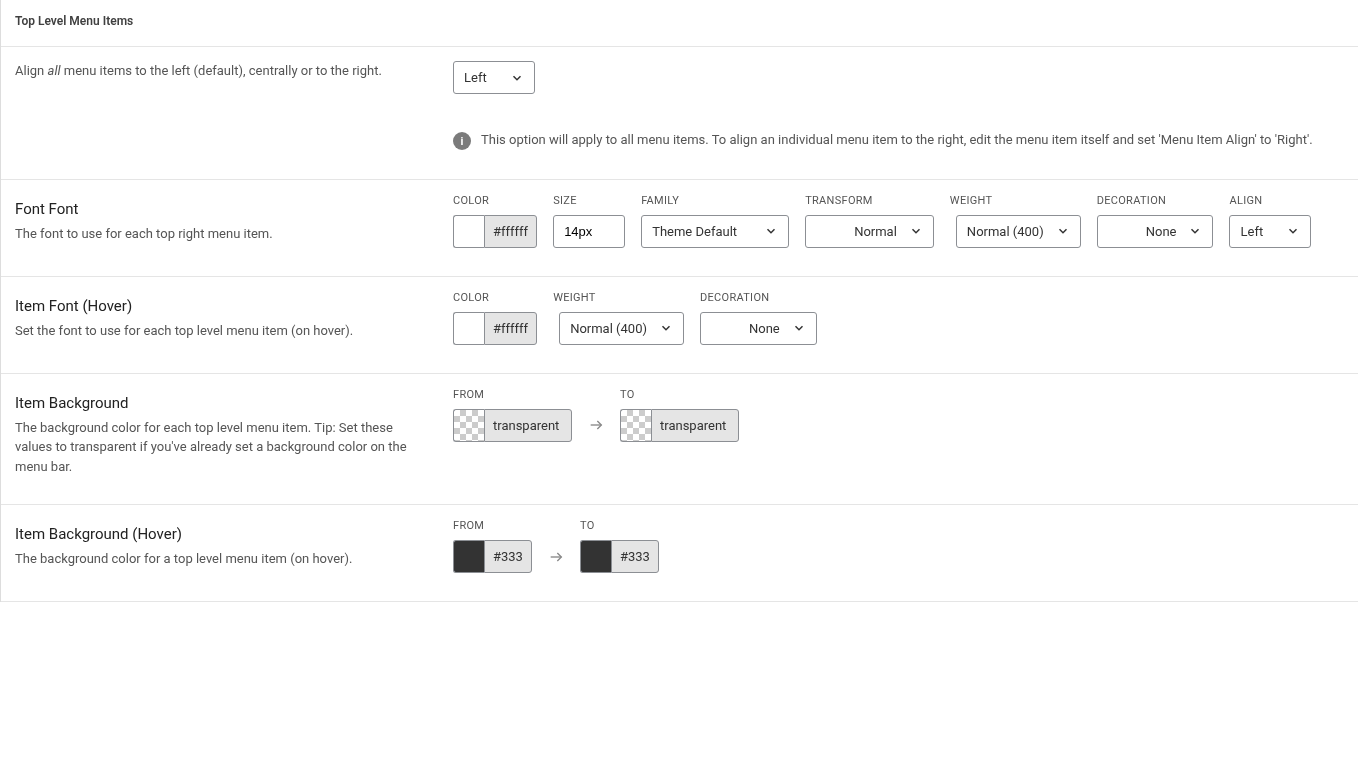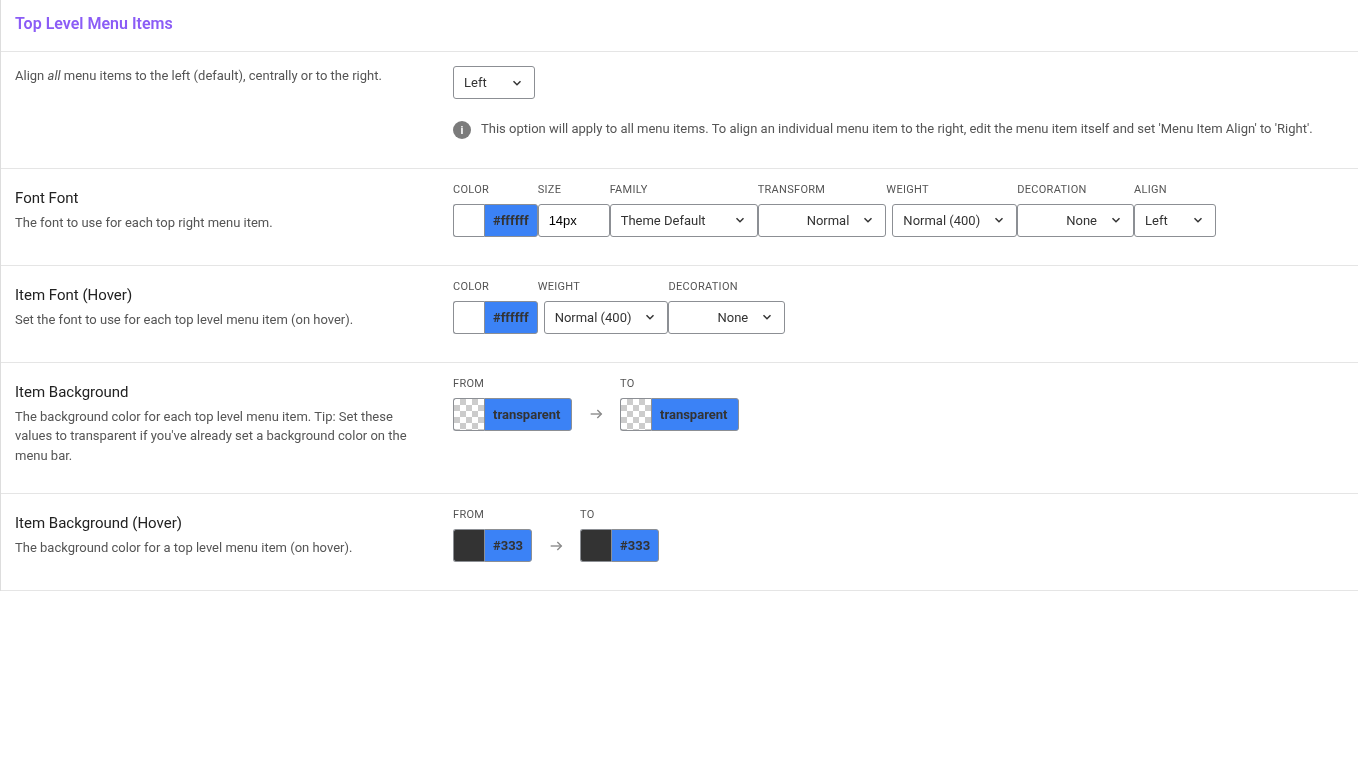--- a/index.html
+++ b/index.html
@@ -1,43 +1,43 @@
 <!DOCTYPE html>
 <html><head>
 <meta charset="utf-8">
 <style>
 * { box-sizing: border-box; margin: 0; padding: 0; }
 body { font-family: -apple-system, BlinkMacSystemFont, "Segoe UI", Roboto, sans-serif; color: #333; background: #fff; width: 1358px; }
 .container { border-left: 1px solid #ddd; }
 .section-header { padding: 14px 14px 18px 14px; border-bottom: 1px solid #e5e5e5; }
-.section-header h2 { font-size: 16px; font-weight: 600; color: #8b5cf6; }
+.section-header h2 { font-size: 12px; font-weight: 600; color: #404040; }
 .row { display: flex; border-bottom: 1px solid #e5e5e5; padding: 14px 14px 28px 14px; }
 .row-left { width: 438px; flex-shrink: 0; padding-right: 20px; }
 .row-left h3 { font-size: 15px; font-weight: 400; color: #222; margin-bottom: 6px; margin-top: 6px; }
 .row-left p { font-size: 13px; font-weight: 400; color: #555; line-height: 1.5; }
 .row-left em { font-style: italic; }
-.row-right { flex: 1; display: flex; flex-wrap: wrap; gap: 0; align-items: flex-start; }
+.row-right { flex: 1; display: flex; flex-wrap: wrap; gap: 16px; align-items: flex-start; }
 .field-group { display: flex; flex-direction: column; }
 .field-label { font-size: 11px; font-weight: 400; color: #555; letter-spacing: 0.3px; margin-bottom: 8px; text-transform: uppercase; }
 .select-box { display: inline-flex; align-items: center; justify-content: space-between; border: 1px solid #8c8f94; border-radius: 3px; background: #fff; padding: 6px 10px; min-width: 82px; cursor: pointer; font-size: 13px; height: 33px; }
 .select-box.wide { min-width: 148px; }
 .select-box.mid { min-width: 104px; padding-left: 48px; }
 .select-box.weight { min-width: 120px; margin-left: 6px; }
 .select-box .chevron { margin-left: 12px; }
 .chevron svg { width: 14px; height: 14px; display: block; }
 .text-input { border: 1px solid #8c8f94; border-radius: 3px; background: #fff; padding: 6px 10px; font-size: 13px; height: 33px; width: 72px; }
 .color-input-wrap { display: flex; }
 .color-swatch { width: 31px; height: 33px; border: 1px solid #8c8f94; border-right: none; border-radius: 3px 0 0 3px; }
 .color-swatch.white { background: #fff; }
 .color-swatch.dark { background: #333; }
 .color-swatch.transparent { background-image:
   linear-gradient(45deg, #ccc 25%, transparent 25%, transparent 75%, #ccc 75%),
   linear-gradient(45deg, #ccc 25%, transparent 25%, transparent 75%, #ccc 75%);
   background-size: 12px 12px; background-position: 0 0, 6px 6px; background-color: #fff; }
-.color-text { border: 1px solid #8c8f94; border-radius: 0 3px 3px 0; background: #3b82f6; padding: 9px 8px; font-size: 13px; height: 33px; min-width: 48px; display: flex; align-items: center; font-weight: bold; }
+.color-text { border: 1px solid #8c8f94; border-radius: 0 3px 3px 0; background: #e5e5e5; padding: 9px 8px; font-size: 13px; height: 33px; min-width: 48px; display: flex; align-items: center; }
 .color-text.trans { min-width: 88px; }
 .info-row { display: flex; align-items: flex-start; gap: 10px; margin-top: 20px; max-width: 880px; }
 .info-icon { width: 18px; height: 18px; border-radius: 50%; background: #7b7b7b; color: #fff; display: flex; align-items: center; justify-content: center; font-size: 11px; font-weight: bold; flex-shrink: 0; font-style: normal; margin-top: 2px; }
 .info-text { font-size: 13px; color: #555; line-height: 1.6; }
 .arrow-icon { display: flex; align-items: center; padding: 0 4px; height: 33px; align-self: flex-end; }
 .arrow-icon svg { width: 16px; height: 16px; stroke: #888; }
 .bg-group { display: flex; align-items: flex-start; gap: 12px; }
 .row-bg .row-right { align-items: flex-start; }
 </style>
 </head>

